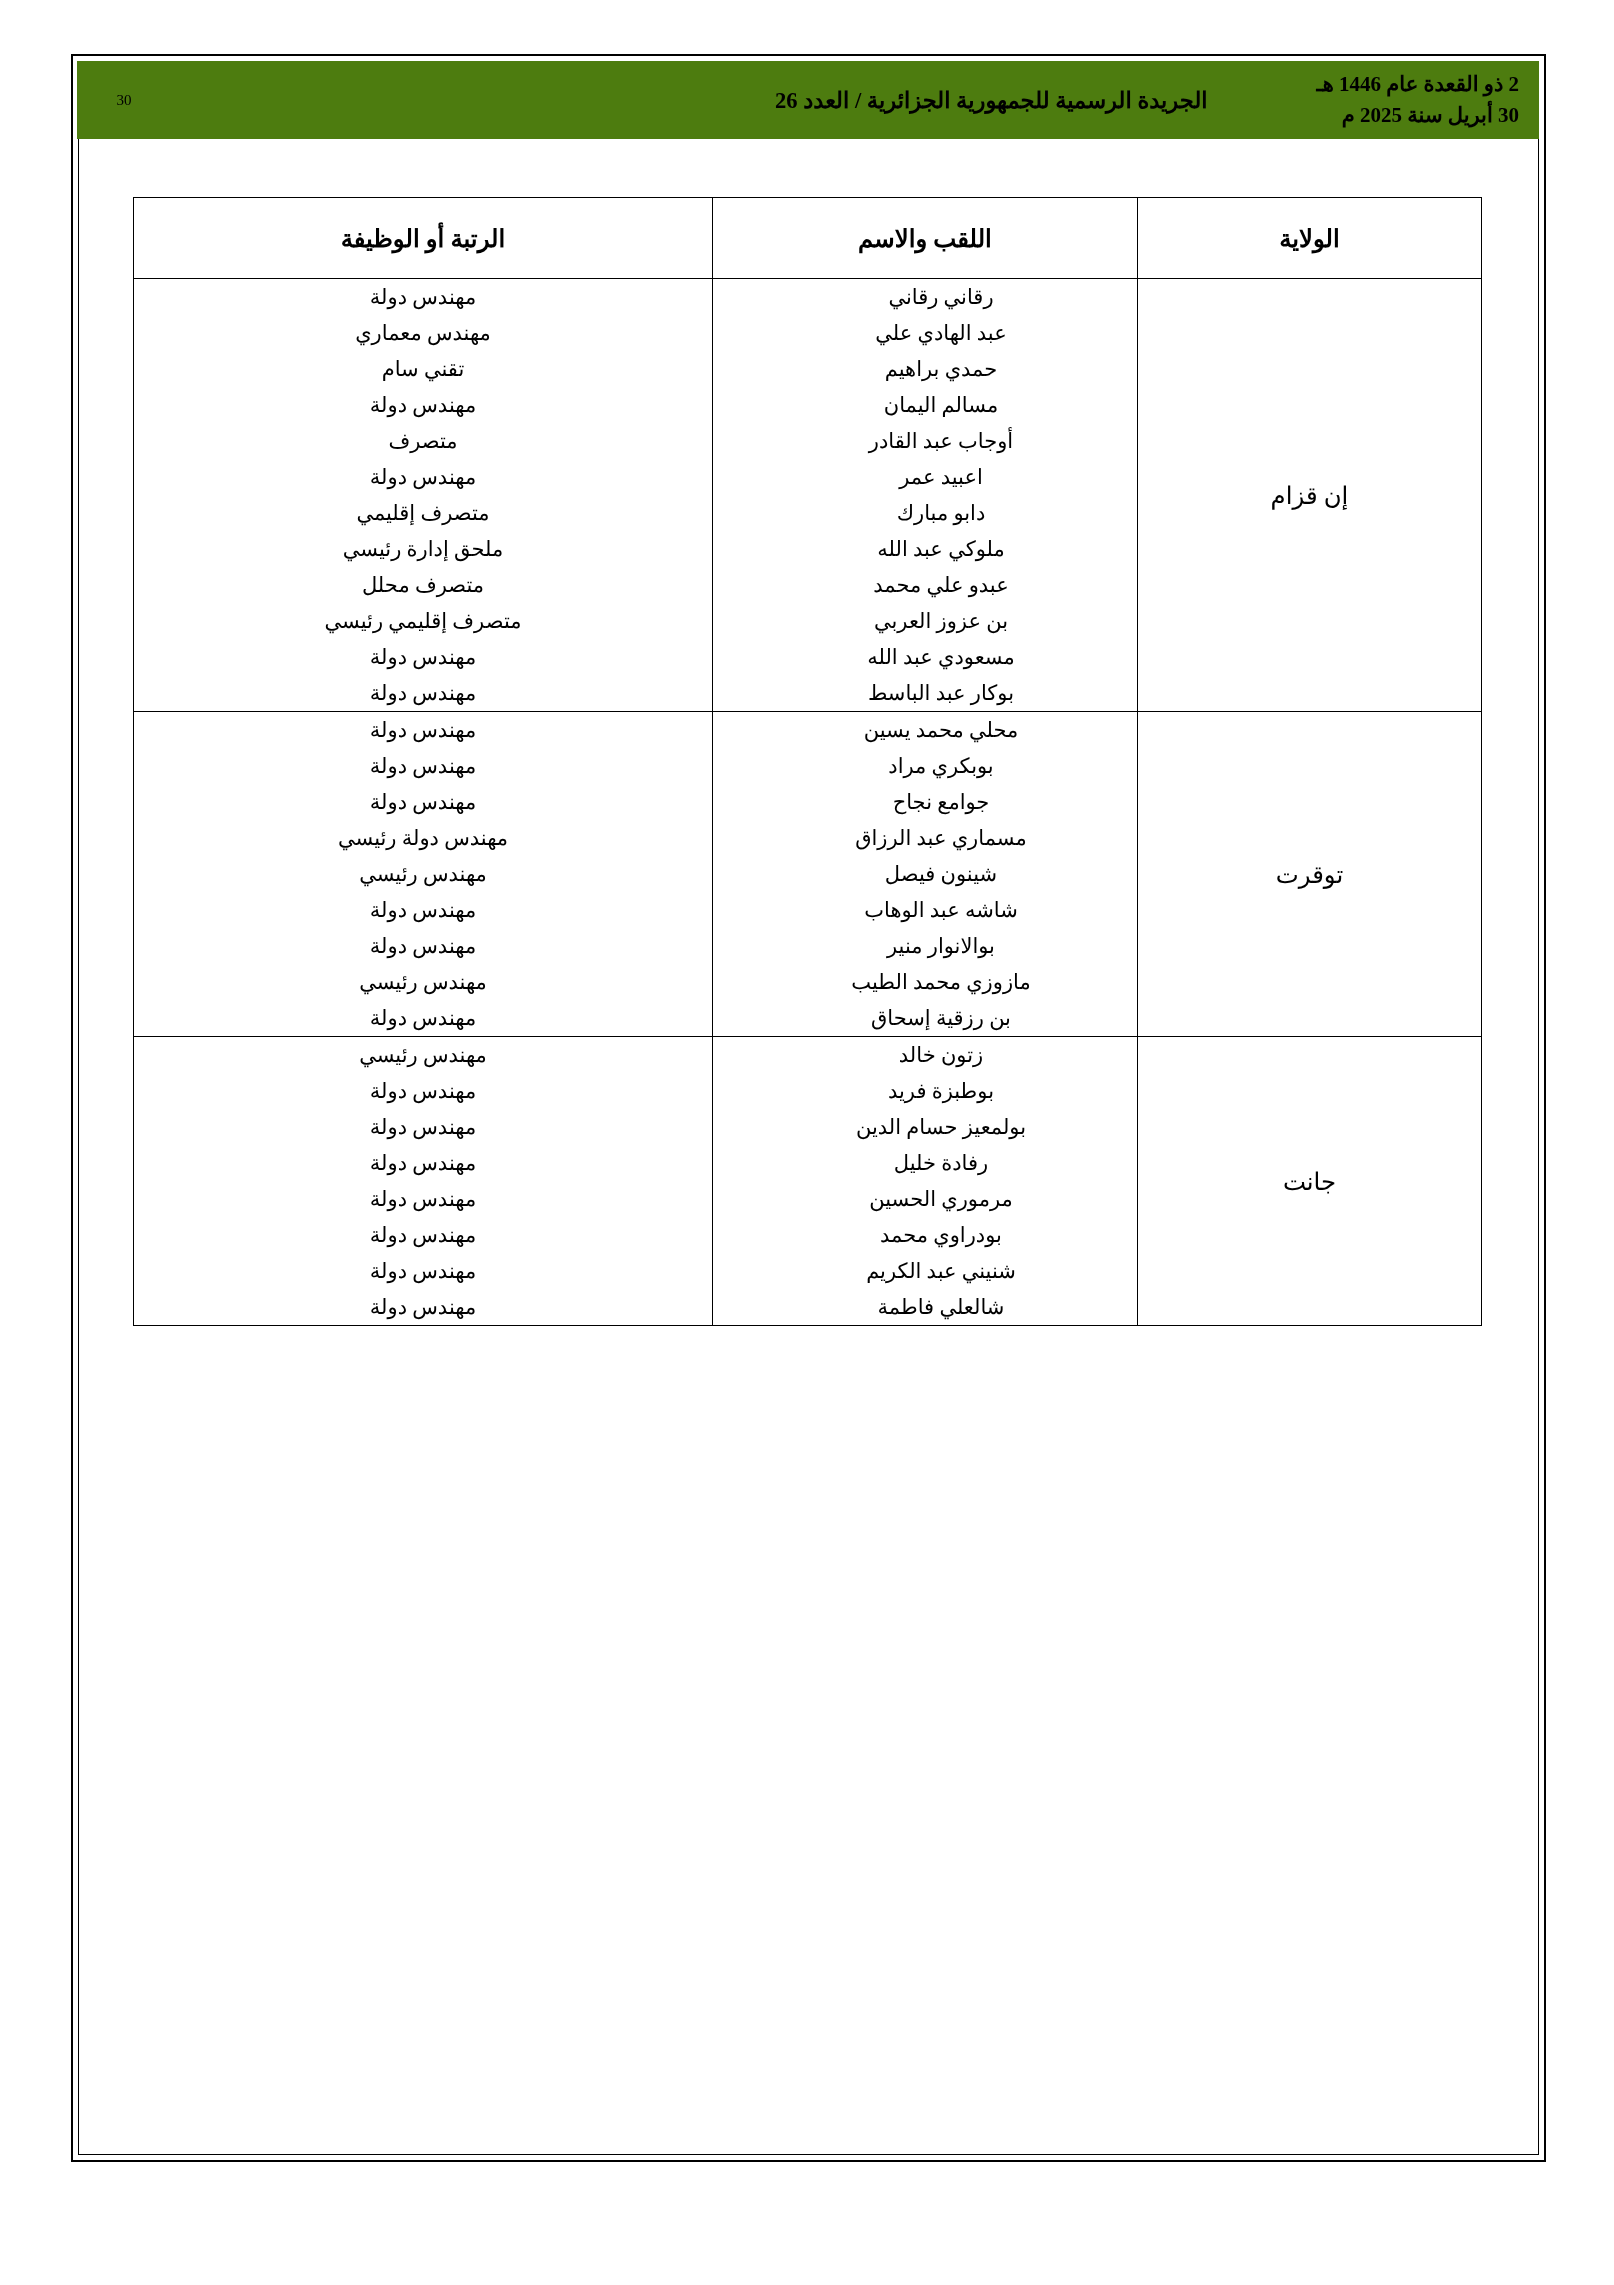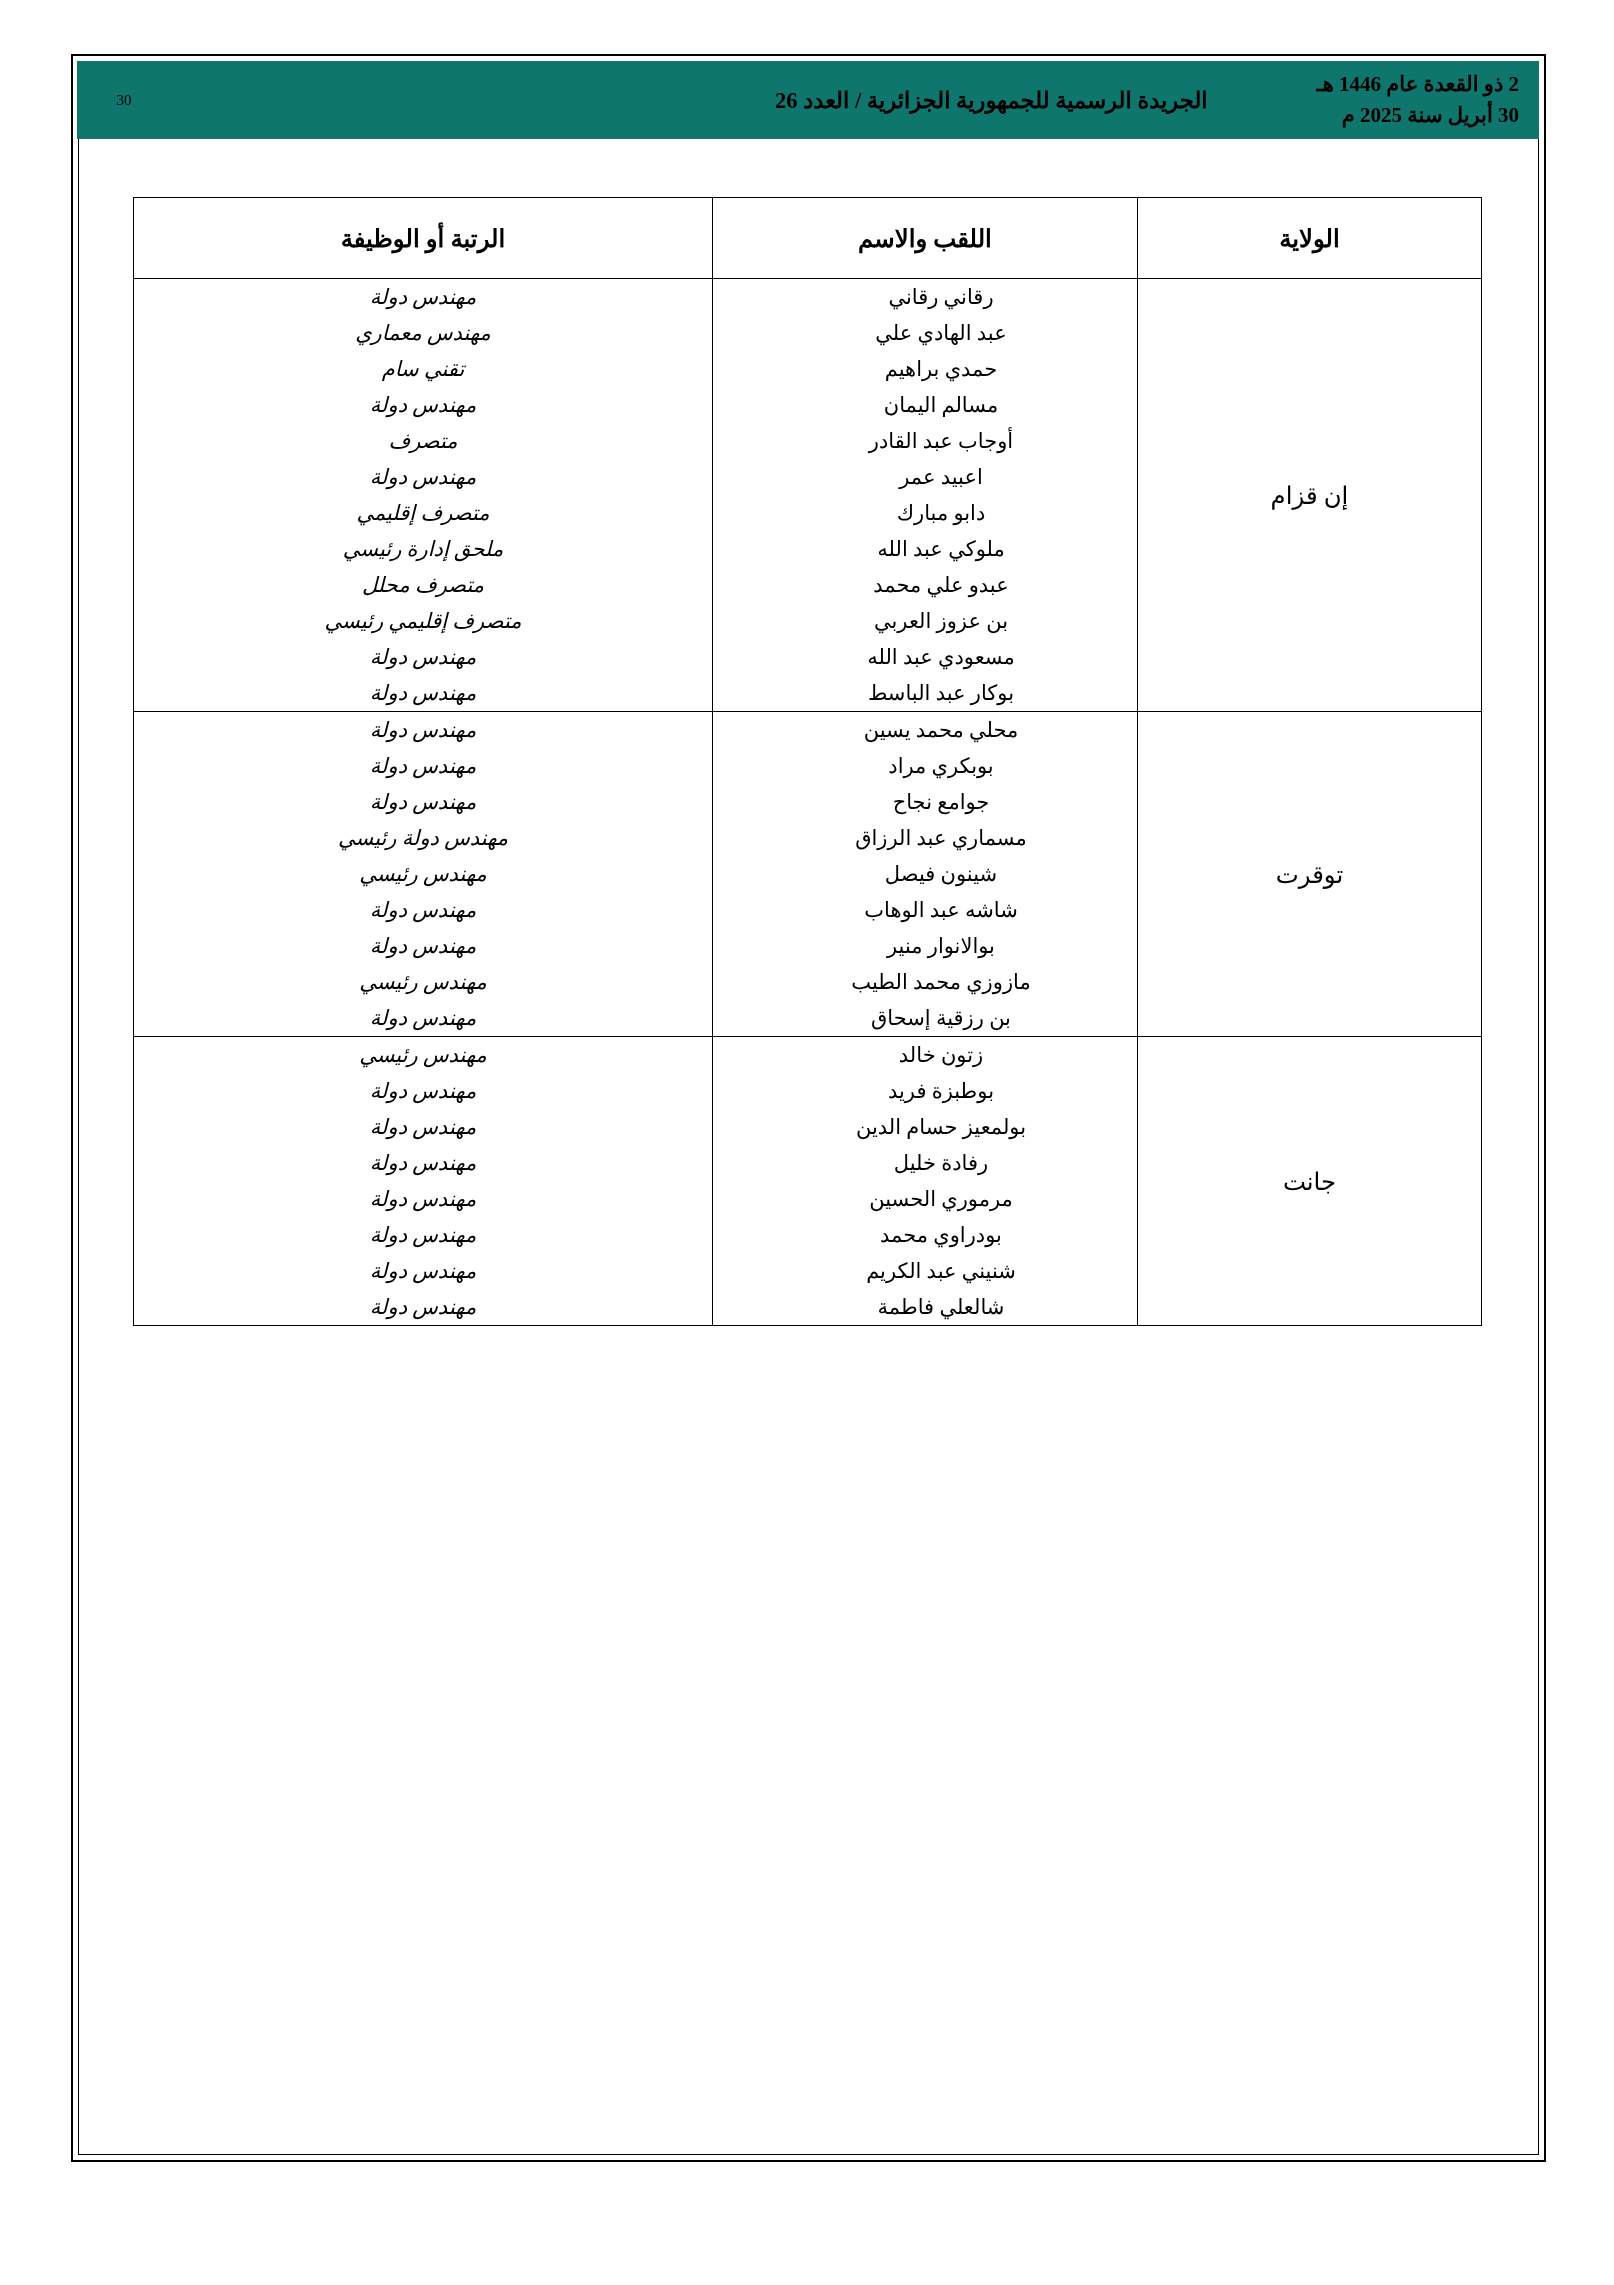--- a/index.html
+++ b/index.html
@@ -41,21 +41,21 @@
     box-sizing: border-box;
   }
 
   
   .header-band {
     position: absolute;
     left: 77px;
     top: 61px;
     width: 1462px;
     height: 78px;
-    background: #0f766e;
+    background: #4d7c0f;
     box-sizing: border-box;
     display: flex;
     align-items: center;
     justify-content: space-between;
     padding: 0 20px;
   }
   .header-date {
     direction: rtl;
     text-align: right;
     font-size: 21px;
@@ -123,21 +123,21 @@
   }
   ul.plain li {
     font-size: 21px;
     line-height: 36px;
     height: 36px;
     text-align: center;
     white-space: nowrap;
     letter-spacing: 1.1px;
   }
   ul.plain.names li { padding-left: 32px; }
-  ul.plain.ranks li { padding-right: 0; font-style: italic; }
+  ul.plain.ranks li { padding-right: 0; }
 </style>
 </head>
 <body>
 
 <div class="page">
 
   <div class="frame-outer">
     <div class="frame-inner"></div>
   </div>
 

